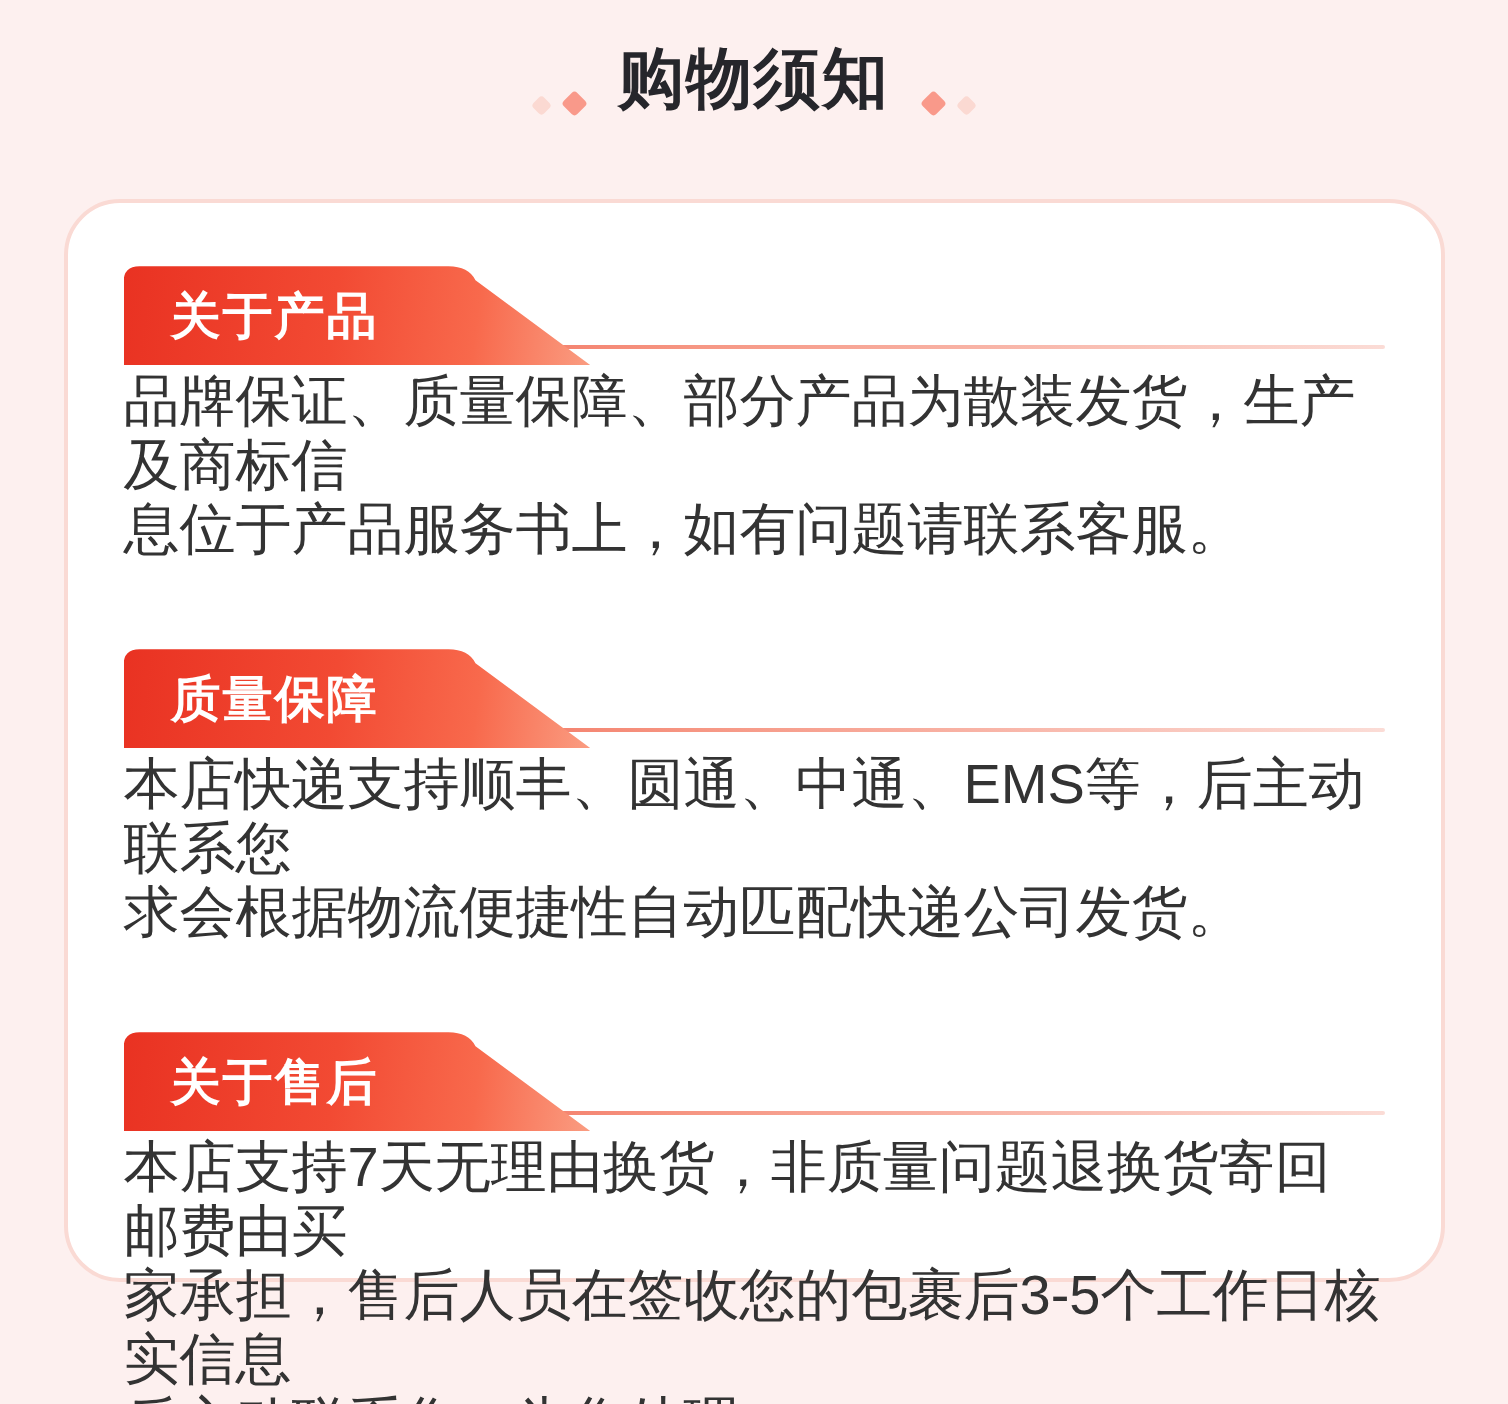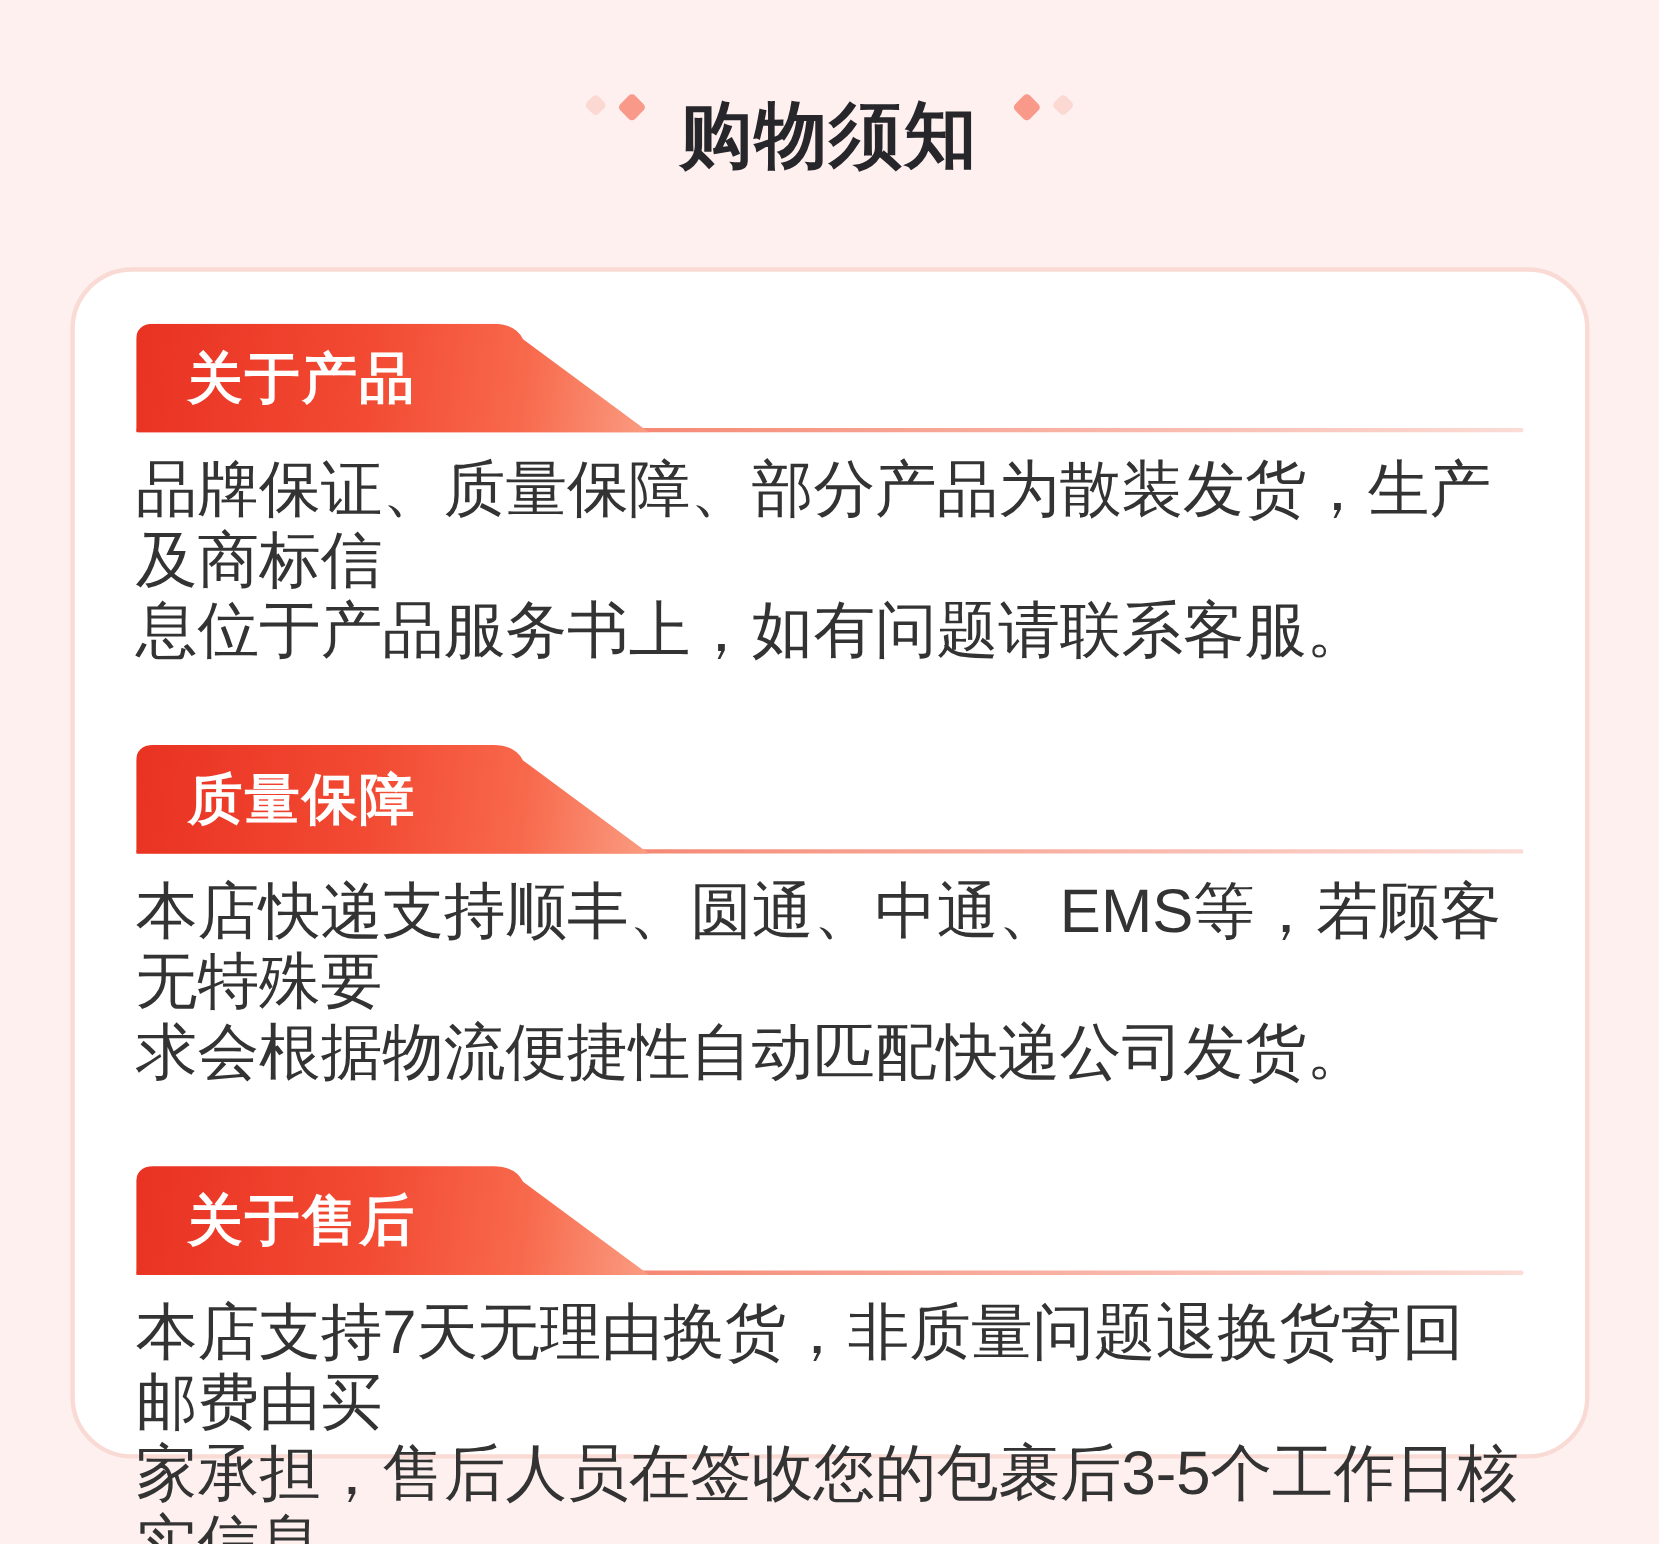--- a/index.html
+++ b/index.html
@@ -7,23 +7,23 @@
     width: 1508px;
     height: 1404px;
     background: var(--page-bg, #fdf0ef);
     font-family: "Liberation Sans", sans-serif;
     overflow: hidden;
   }
 
   
   .title-row {
     display: flex;
-    align-items: flex-start;
+    align-items: flex-end;
     justify-content: center;
-    padding-top: 88px;
+    padding-top: 44px;
   }
   .title-text {
     font-size: 66px;
     font-weight: 700;
     line-height: 1.05;
     letter-spacing: 2px;
     color: var(--title-color, #26262b);
     margin: 0 26px;
   }
   .diamond {
@@ -57,21 +57,21 @@
     left: 0; right: 0; bottom: 0;
     height: 4px;
     border-radius: 2px;
     background: linear-gradient(to right,
       var(--line-start, #ef4a34) 0%,
       #f69683 45%,
       var(--line-end, #fbdcd6) 100%);
   }
   .ribbon {
     position: absolute;
-    left: 0; top: 0;
+    left: 0; top: 16px;
     width: 467px;
     height: 99px;
     background: linear-gradient(97deg,
       var(--ribbon-start, #e93222) 0%,
       #f24a33 45%,
       #f8694c 75%,
       var(--ribbon-end, #fa9d82) 100%);
     clip-path: path("M16 0 H325 Q345 0 352 14 L467 99 H0 V16 Q0 0 16 0 Z");
   }
   .ribbon-label {
@@ -122,21 +122,21 @@
 息位于产品服务书上，如有问题请联系客服。</p>
     </section>
 
     <section class="sec">
       <div class="sec-head">
         <div class="head-line"></div>
         <div class="ribbon">
           <span class="ribbon-label">质量保障</span>
         </div>
       </div>
-      <p class="sec-body">本店快递支持顺丰、圆通、中通、EMS等，若顾客无特殊要
+      <p class="sec-body">本店快递支持顺丰、圆通、中通、EMS等，后主动联系您
 求会根据物流便捷性自动匹配快递公司发货。</p>
     </section>
 
     <section class="sec">
       <div class="sec-head">
         <div class="head-line"></div>
         <div class="ribbon">
           <span class="ribbon-label">关于售后</span>
         </div>
       </div>

